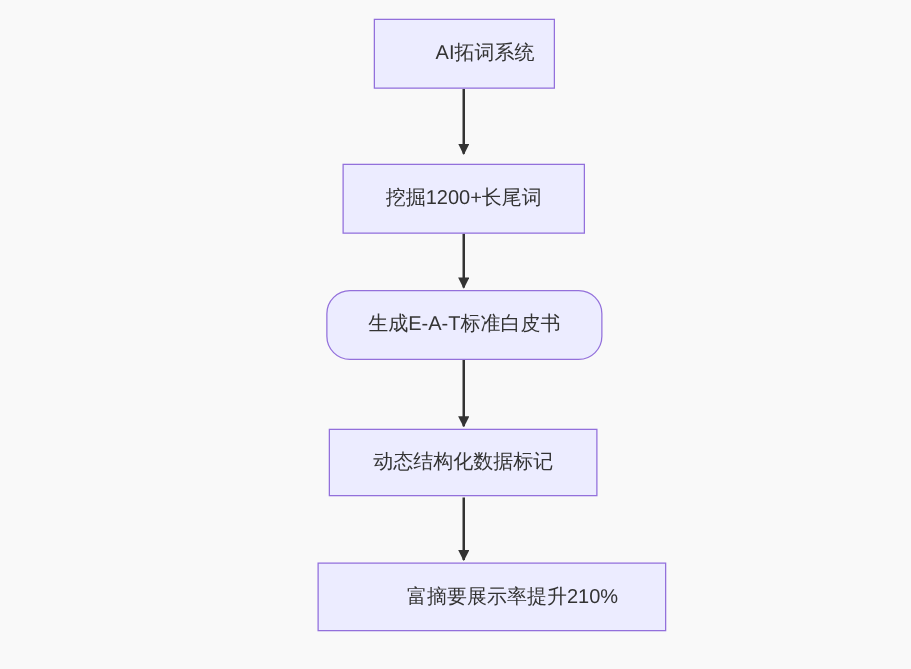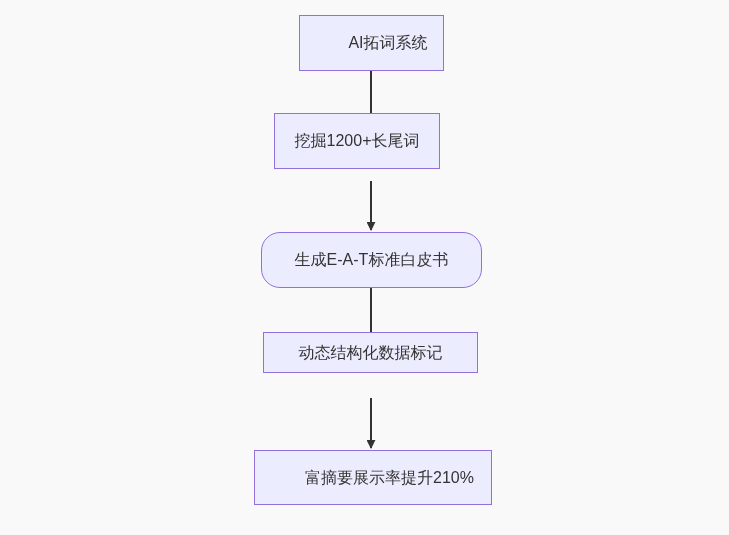--- a/index.html
+++ b/index.html
@@ -67,29 +67,29 @@
     <line class="edge" x1="371" y1="71" x2="371" y2="123" marker-end="url(#arrowhead)"></line>
     <line class="edge" x1="371" y1="181" x2="371" y2="230" marker-end="url(#arrowhead)"></line>
     <line class="edge" x1="371" y1="288" x2="371" y2="341" marker-end="url(#arrowhead)"></line>
     <line class="edge" x1="371" y1="398" x2="371" y2="448" marker-end="url(#arrowhead)"></line>
   </svg>
 
   <div class="node" style="left:299px; top:15px; width:145px; height:56px;padding-left:33px;">
     <span class="node-label">AI拓词系统</span>
   </div>
 
-  <div class="node" style="left:274px; top:113px; width:166px; height:56px;">
+  <div class="node" style="left:274px; top:131px; width:194px; height:56px;">
     <span class="node-label">挖掘1200+长尾词</span>
   </div>
 
   <div class="node" style="left:261px; top:232px; width:221px; height:56px;border-radius:19px;">
     <span class="node-label">生成E-A-T标准白皮书</span>
   </div>
 
-  <div class="node" style="left:263px; top:332px; width:215px; height:41px;align-items:center;">
+  <div class="node" style="left:263px; top:343px; width:215px; height:54px;align-items:center;">
     <span class="node-label">动态结构化数据标记</span>
   </div>
 
-  <div class="node" style="left:254px; top:450px; width:238px; height:55px;padding-left:33px;">
+  <div class="node" style="left:254px; top:450px; width:279px; height:55px;padding-left:33px;">
     <span class="node-label">富摘要展示率提升210%</span>
   </div>
 
 </div>
 
 </body></html>

